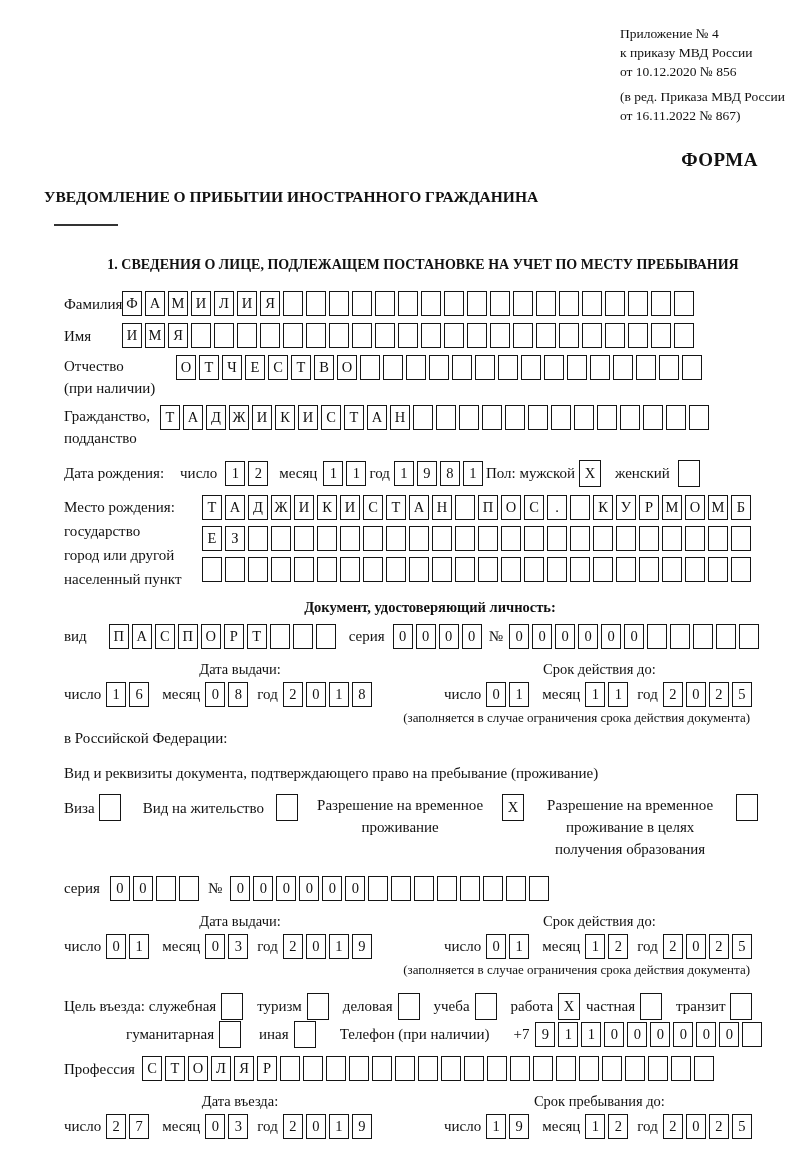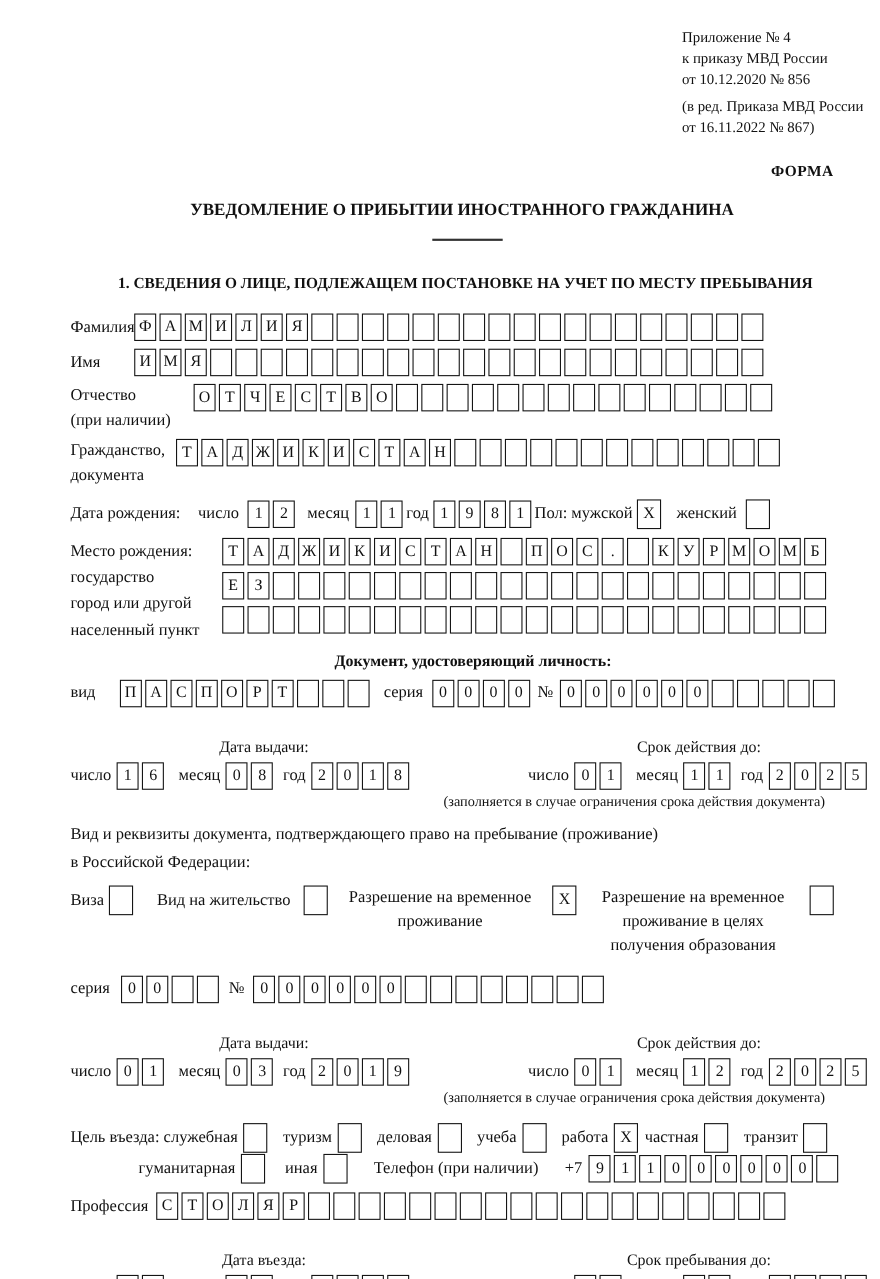--- a/index.html
+++ b/index.html
@@ -7,42 +7,42 @@
   body {
     width:800px; height:1163px;
     font-family:"Liberation Serif","DejaVu Serif",serif;
     color:#111; font-size:15px; overflow:hidden;
   }
   .page { width:800px; height:1163px; padding:24px 4px 0 64px; overflow:hidden; }
 
   
   .apx { margin-left:556px; font-size:13.5px; line-height:19px; }
   .apx .gap-before { margin-top:6px;font-family:Liberation Serif, serif; }
-  .forma { text-align:right; margin:24px 38px 0 0; font-weight:bold; font-size:14px; letter-spacing:.5px; }
+  .forma { text-align:right; margin:24px 38px 0 0; font-weight:bold; font-size:19px; letter-spacing:.5px; }
 
   
-  .title { text-align:center; font-weight:bold; font-size:15.5px; line-height:24px; margin-top:14px; margin-left:-20px; }
+  .title { font-weight:bold; font-size:15.5px; line-height:24px; margin-top:14px; margin-left:-20px; }
   .blank { display:inline-block; width:64px; border-bottom:2px solid #333; height:14px; margin-left:10px; }
   .sect { font-weight:bold; font-size:14px; margin-top:24px; margin-left:-14px; text-align:center; }
 
   
   .frow { display:flex; align-items:flex-start; margin-top:6px; }
   .lbl { flex:none; line-height:26px; }
   .lbl2 { flex:none; line-height:22px; }
   .boxes { display:inline-flex; flex-wrap:nowrap; white-space:nowrap; }
   .cell {
     display:inline-block; width:20px; height:25px; border:1.6px solid #151515;
     margin-right:3px; text-align:center; line-height:23px; font-size:14.5px;
   }
   .ckbox .cell { width:22px; height:27px; line-height:25px; margin-right:0; }
   .w58 { width:58px; } .w112 { width:112px; } .w96 { width:96px; }
   .t { line-height:28px; } .ml { margin-left:10px; } .mls { margin-left:6px; }
 
   
-  .dp { display:flex; margin-top:28px;gap:36px; }
+  .dp { display:flex; margin-top:11px; }
   .dp-head { text-align:center; font-size:14.5px; margin-bottom:2px; }
   .dp-line { display:flex; align-items:center; }
   .dp-line .t { margin-right:5px; }
   .dp-left { width:352px; }
   .dp-right { margin-left:28px; }
   .note { text-align:right; margin:2px 46px 0 0; font-size:13px; }
 
   .center-bold { text-align:center; font-weight:bold; font-size:14.5px; margin-top:8px; }
   .plain { font-size:15px; line-height:25px; margin-top:6px; }
 
@@ -171,21 +171,21 @@
         <span class="cell"></span>
         <span class="cell"></span>
         <span class="cell"></span>
         <span class="cell"></span>
       </span>
   </div>
 
   <div class="frow">
     <span class="lbl2 w96">
       <div>Гражданство,</div>
-      <div>документа</div>
+      <div>подданство</div>
     </span>
     <span class="boxes">
         <span class="cell">Т</span>
         <span class="cell">А</span>
         <span class="cell">Д</span>
         <span class="cell">Ж</span>
         <span class="cell">И</span>
         <span class="cell">К</span>
         <span class="cell">И</span>
         <span class="cell">С</span>
@@ -406,22 +406,22 @@
             <span class="cell">2</span>
             <span class="cell">0</span>
             <span class="cell">2</span>
             <span class="cell">5</span>
           </span>
       </div>
     </div>
   </div>
   <div class="note">(заполняется в случае ограничения срока действия документа)</div>
 
+  <div class="plain" style="margin-top:0;">в Российской Федерации:</div>
   <div class="plain" style="margin-top:10px;">Вид и реквизиты документа, подтверждающего право на пребывание (проживание)</div>
-  <div class="plain" style="margin-top:0;">в Российской Федерации:</div>
 
   <div class="permits">
     <span class="t" style="margin-right:4px;">Виза</span>
     <span class="boxes ckbox">
         <span class="cell"></span>
       </span>
     <span class="t" style="margin:0 12px 0 22px;">Вид на жительство</span>
     <span class="boxes ckbox">
         <span class="cell"></span>
       </span>

